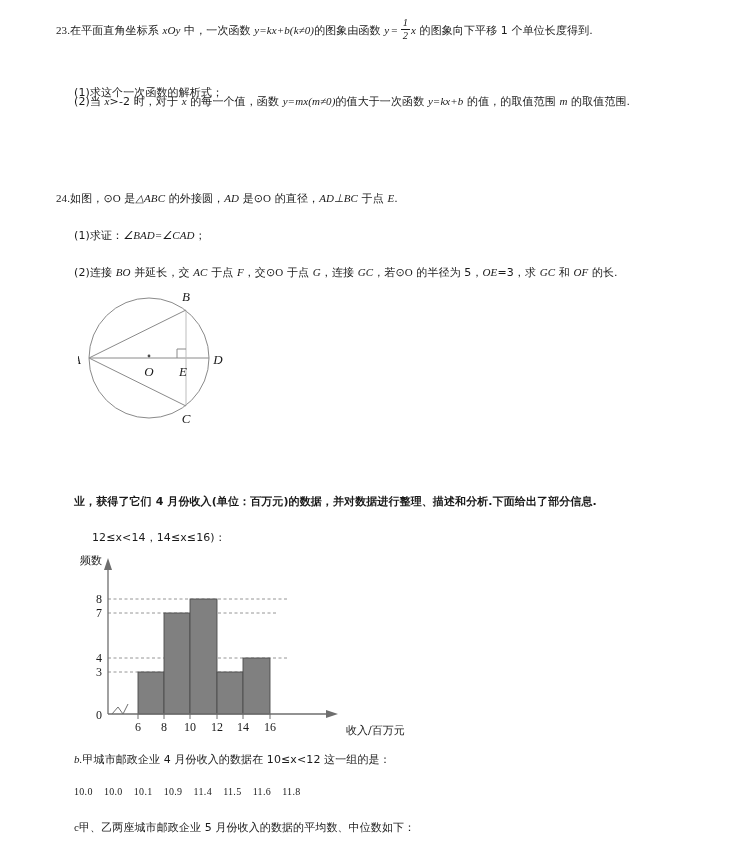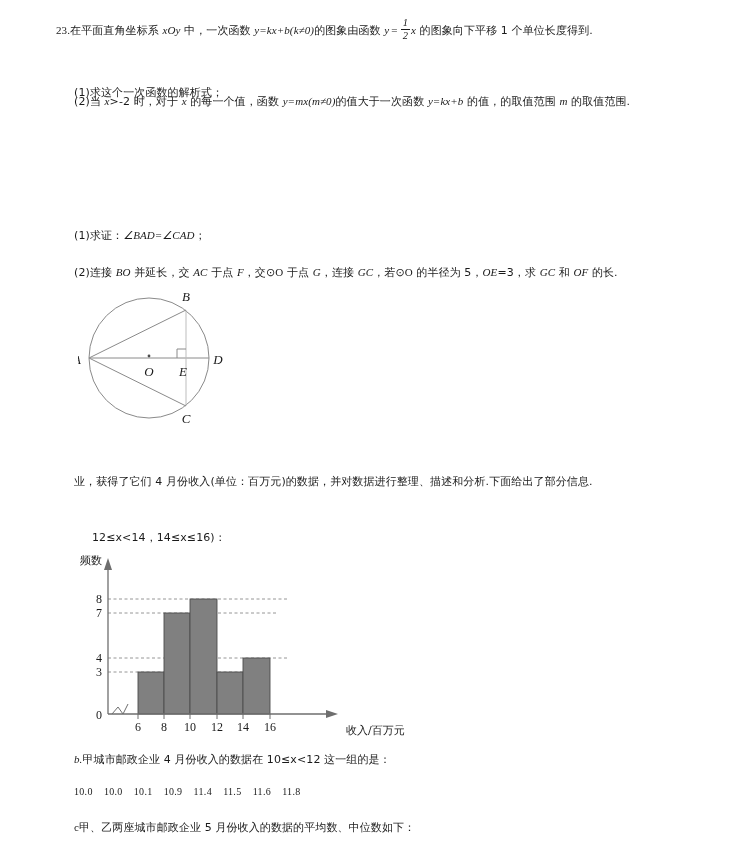--- a/index.html
+++ b/index.html
@@ -88,20 +88,21 @@
 <body>
 
 <div class="page">
 
   <div class="line zh" style="left:56px; top:18px;"><span class="num">23.</span><span>在平面直角坐标系 </span><span class="it num">xOy</span><span> 中，一次函数 </span><span class="it num">y=kx+b(k≠0)</span><span>的图象由函数 </span><span class="it num">y</span><span class="num" style="padding:0 2px;">=</span><span class="frac num"><span class="n">1</span><span class="bar"></span><span class="d">2</span></span><span class="it num">x</span><span> 的图象向下平移 1 个单位长度得到.</span></div>
 
   <div class="line zh" style="left:74px; top:58px;margin-top:29px;">(1)求这个一次函数的解析式；</div>
 
   <div class="line zh" style="left:74px; top:95px;"><span>(2)当 </span><span class="it num">x</span><span>&gt;-2 时，对于 </span><span class="it num">x</span><span> 的每一个值，函数 </span><span class="it num">y=mx(m≠0)</span><span>的值大于一次函数 </span><span class="it num">y=kx+b</span><span> 的值，的取值范围 </span><span class="it num">m</span><span> 的取值范围.</span></div>
 
+  <div class="line zh" style="left:56px; top:192px;"><span class="num">24.</span><span>如图，</span><span class="num">⊙O</span><span> 是</span><span class="it num">△ABC</span><span> 的外接圆，</span><span class="it num">AD</span><span> 是</span><span class="num">⊙O</span><span> 的直径，</span><span class="it num">AD⊥BC</span><span> 于点 </span><span class="it num">E</span><span>.</span></div>
 
   <div class="line zh" style="left:74px; top:229px;"><span>(1)求证：</span><span class="it num">∠BAD=∠CAD</span><span>；</span></div>
 
   <div class="line zh" style="left:74px; top:266px;"><span>(2)连接 </span><span class="it num">BO</span><span> 并延长，交 </span><span class="it num">AC</span><span> 于点 </span><span class="it num">F</span><span>，交</span><span class="num">⊙O</span><span> 于点 </span><span class="it num">G</span><span>，连接 </span><span class="it num">GC</span><span>，若</span><span class="num">⊙O</span><span> 的半径为 5，</span><span class="it num">OE</span><span>=3，求 </span><span class="it num">GC</span><span> 和 </span><span class="it num">OF</span><span> 的长.</span></div>
 
   <div class="geo">
     <svg width="260" height="148" viewBox="0 0 260 148">
 
       <circle cx="71" cy="70" r="60" fill="none" stroke="#8a8a8a" stroke-width="1"></circle>
 
@@ -119,21 +120,21 @@
 
       <text x="3" y="76" font-family="Liberation Serif, serif" font-style="italic" font-size="13" fill="#1a1a1a" text-anchor="end">A</text>
       <text x="108" y="13" font-family="Liberation Serif, serif" font-style="italic" font-size="13" fill="#1a1a1a" text-anchor="middle">B</text>
       <text x="108" y="135" font-family="Liberation Serif, serif" font-style="italic" font-size="13" fill="#1a1a1a" text-anchor="middle">C</text>
       <text x="140" y="76" font-family="Liberation Serif, serif" font-style="italic" font-size="13" fill="#1a1a1a" text-anchor="middle">D</text>
       <text x="71" y="88" font-family="Liberation Serif, serif" font-style="italic" font-size="13" fill="#1a1a1a" text-anchor="middle">O</text>
       <text x="105" y="88" font-family="Liberation Serif, serif" font-style="italic" font-size="13" fill="#1a1a1a" text-anchor="middle">E</text>
     </svg>
   </div>
 
-  <div class="line zh" style="left:74px; top:476px;">业，获得了它们 4 月份收入(单位：百万元)的数据，并对数据进行整理、描述和分析.下面给出了部分信息.</div>
+  <div class="line zh" style="left:74px; top:496px;font-weight:bold;">业，获得了它们 4 月份收入(单位：百万元)的数据，并对数据进行整理、描述和分析.下面给出了部分信息.</div>
 
   <div class="line zh" style="left:92px; top:532px;">12≤x&lt;14，14≤x≤16)：</div>
 
   <div class="chart">
     <svg width="330" height="190" viewBox="0 0 330 190">
 
       <line x1="30" y1="51" x2="210" y2="51" stroke="#8a8a8a" stroke-width="0.9" stroke-dasharray="3,2.5"></line>
       <line x1="30" y1="65" x2="200" y2="65" stroke="#8a8a8a" stroke-width="0.9" stroke-dasharray="3,2.5"></line>
       <line x1="30" y1="110" x2="210" y2="110" stroke="#8a8a8a" stroke-width="0.9" stroke-dasharray="3,2.5"></line>
       <line x1="30" y1="124" x2="170" y2="124" stroke="#8a8a8a" stroke-width="0.9" stroke-dasharray="3,2.5"></line>

